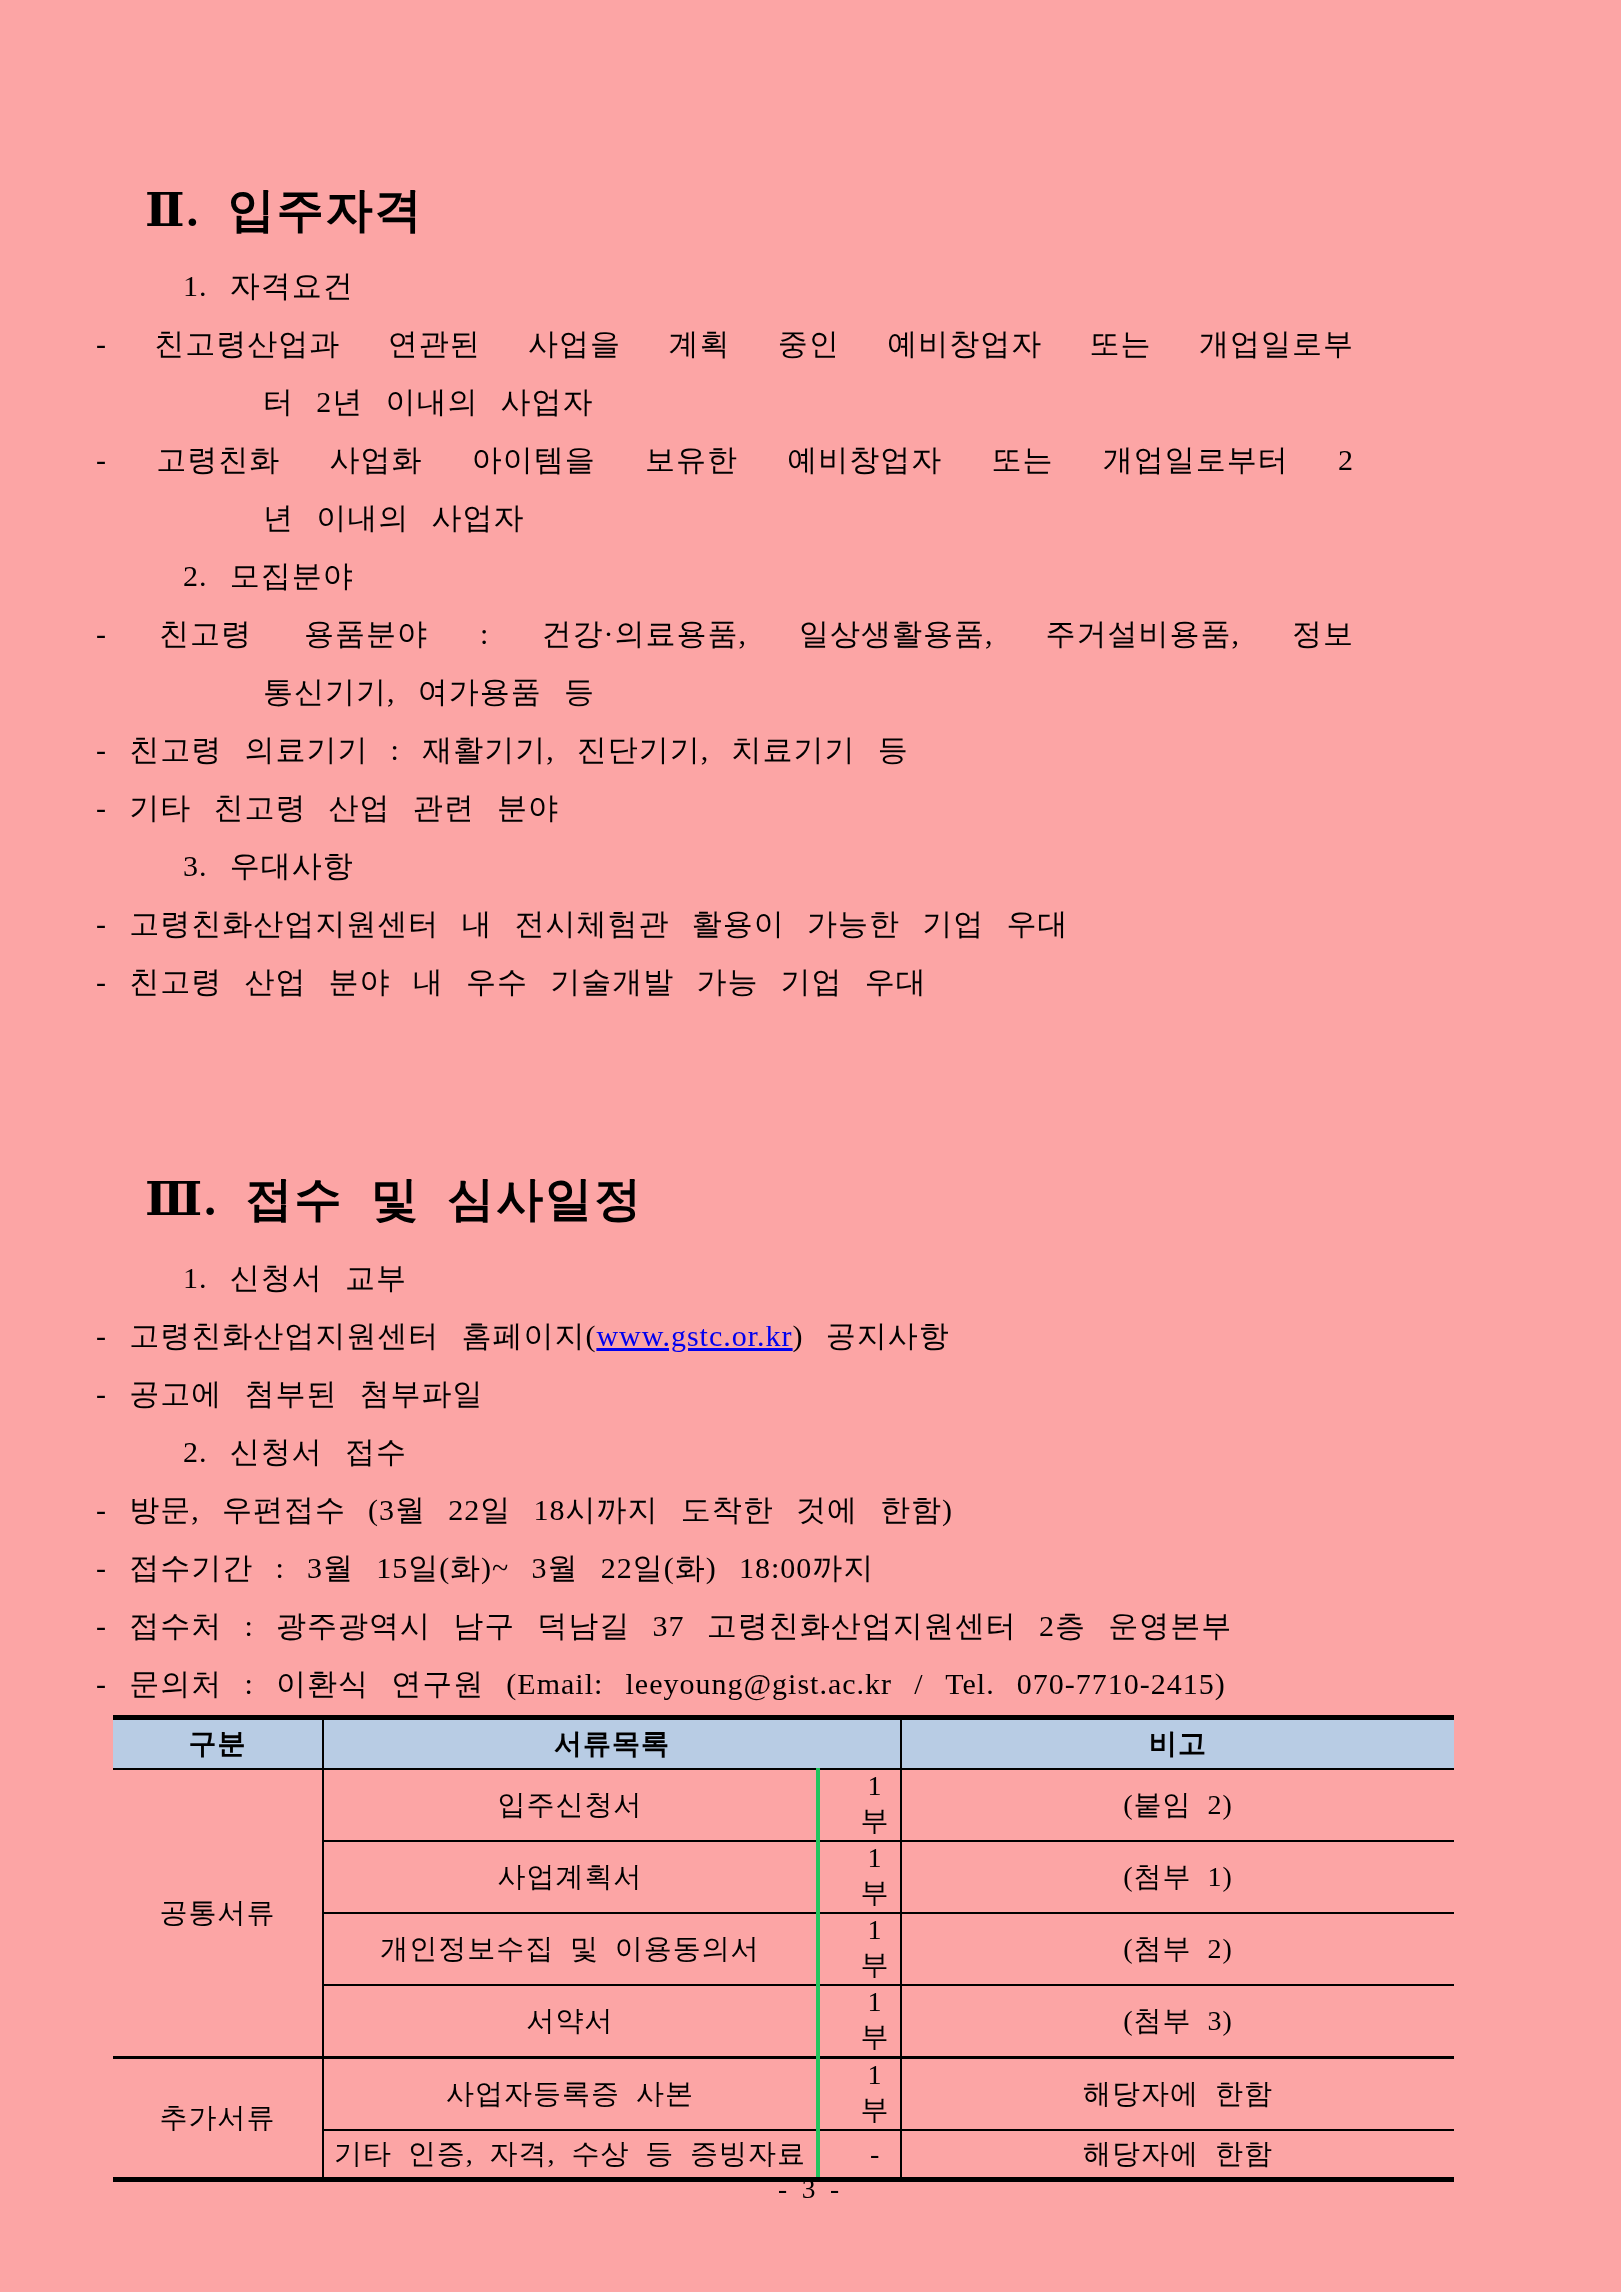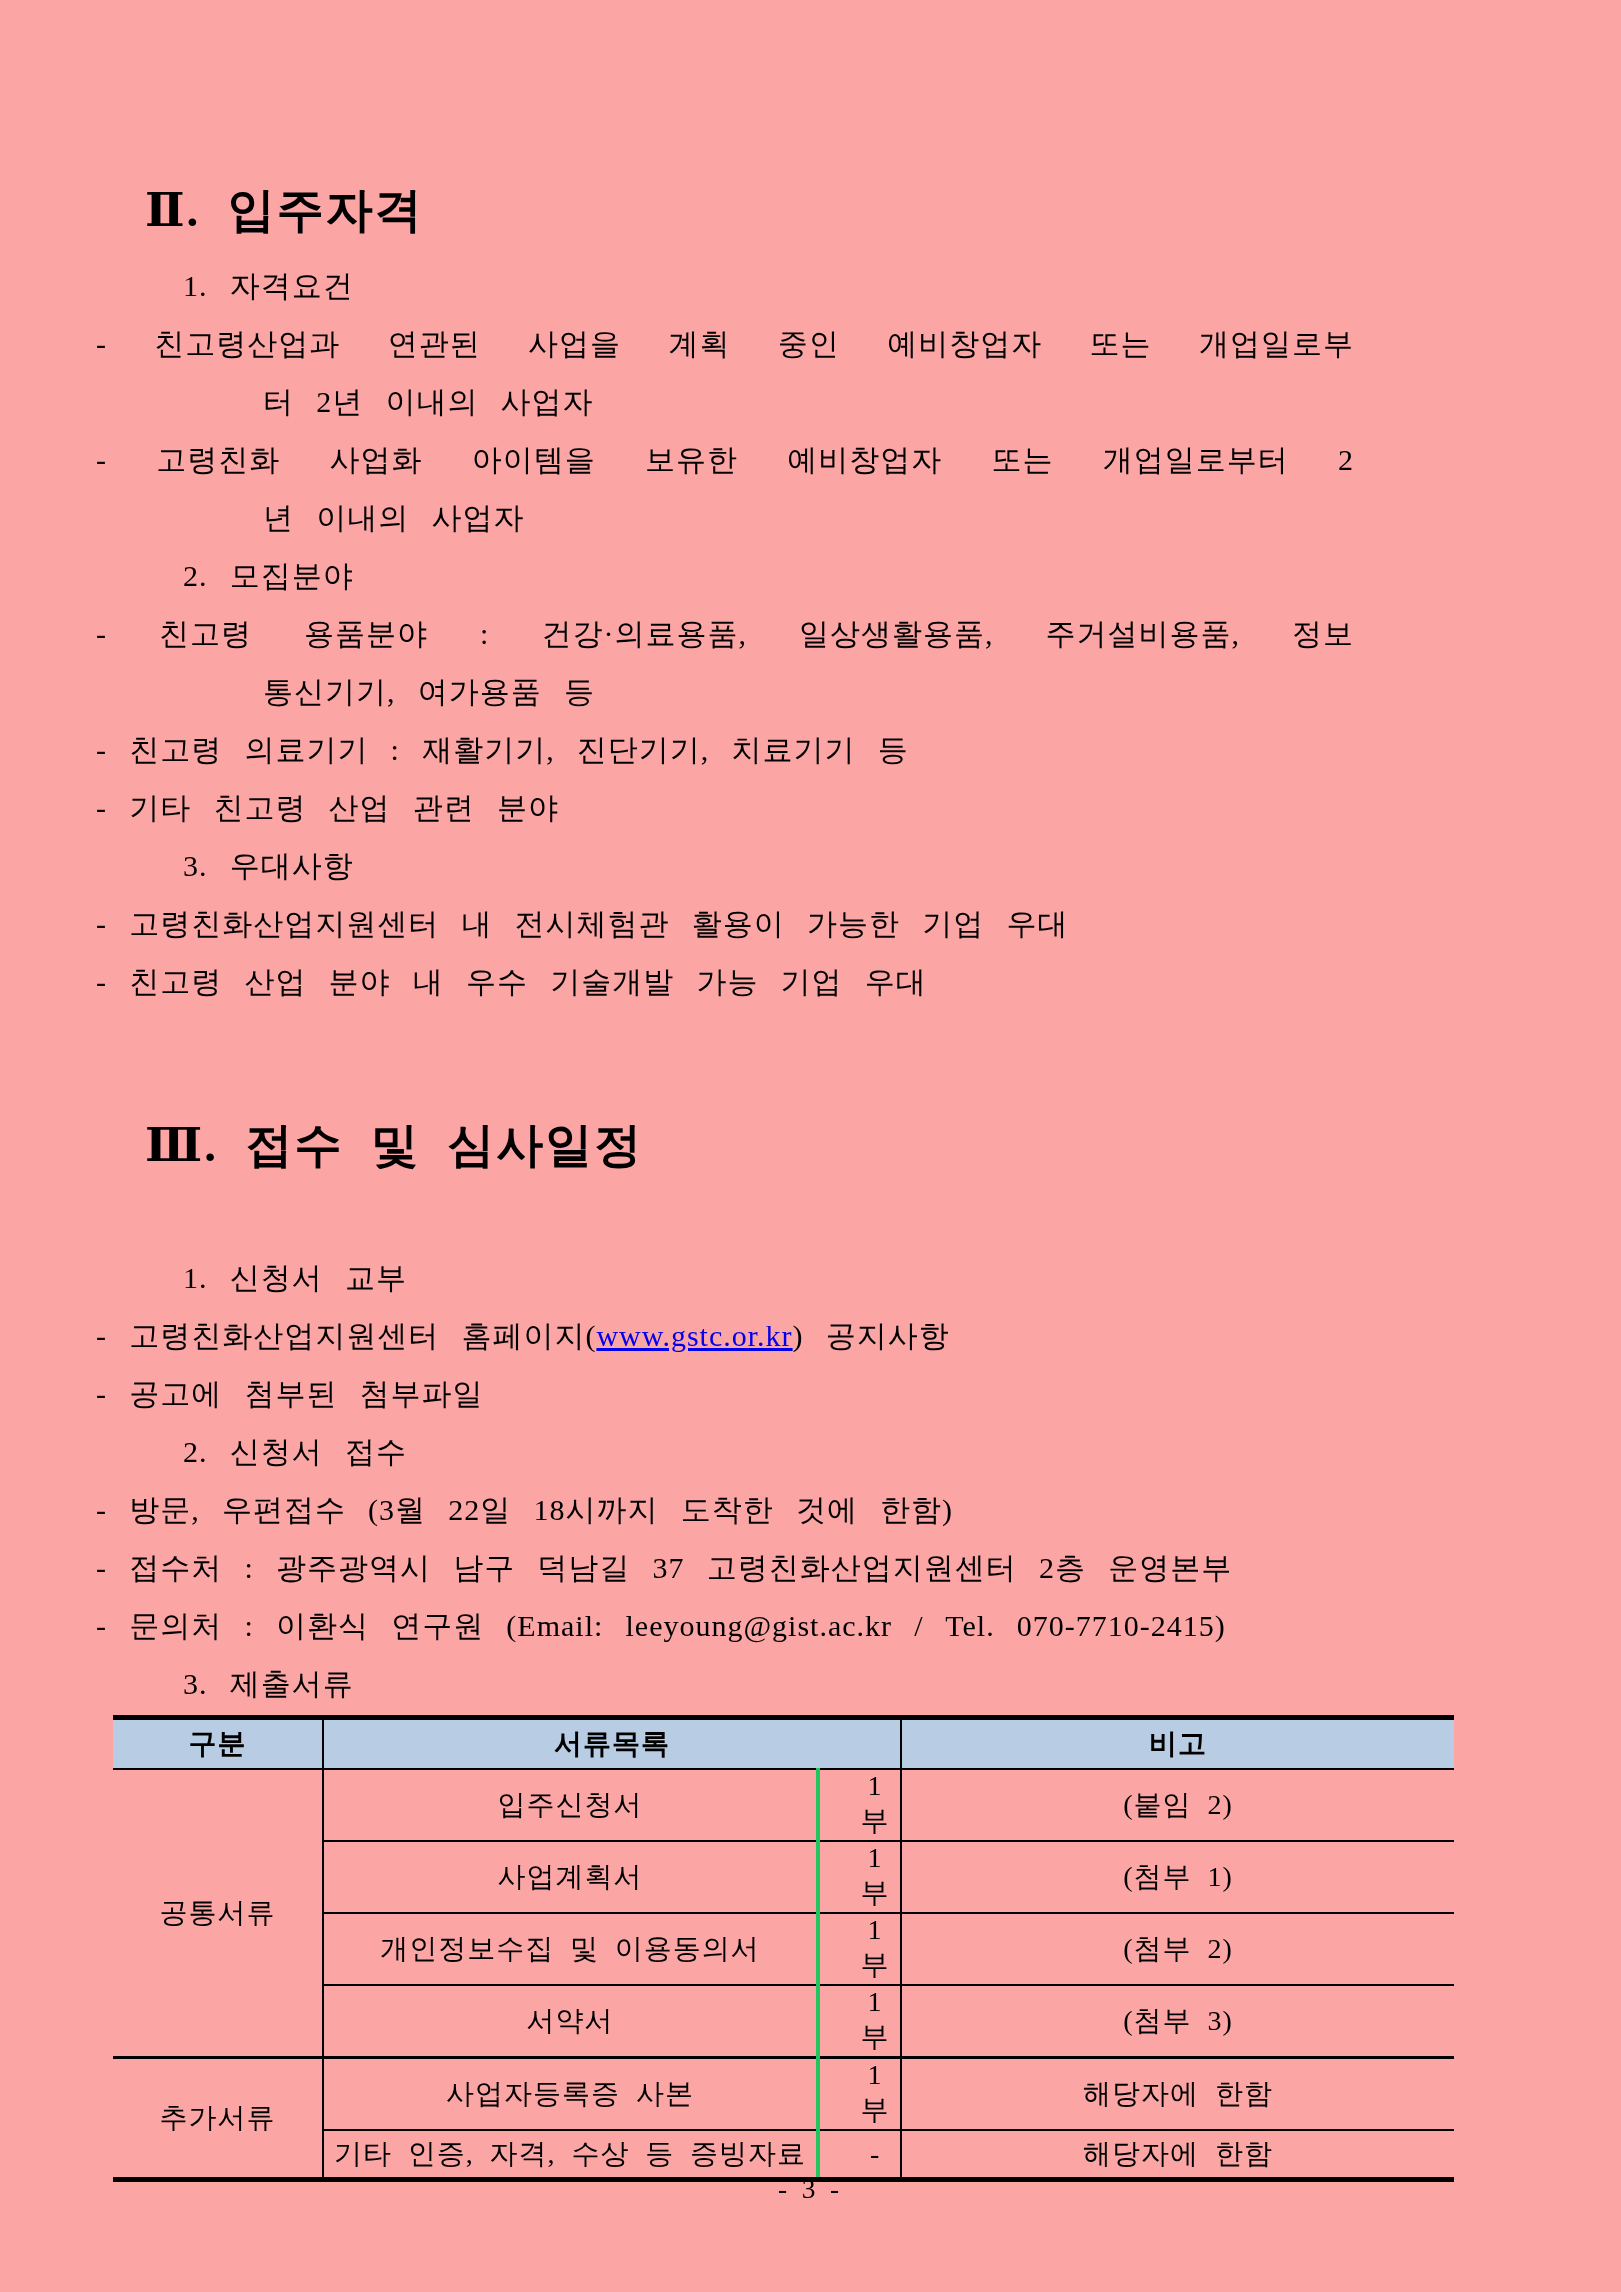--- a/index.html
+++ b/index.html
@@ -90,30 +90,31 @@
     <div class="line ln-num">2. 모집분야</div>
     <div class="line ln-dash just">- 친고령 용품분야 : 건강·의료용품, 일상생활용품, 주거설비용품, 정보</div>
     <div class="line ln-cont">통신기기, 여가용품 등</div>
     <div class="line ln-dash">- 친고령 의료기기 : 재활기기, 진단기기, 치료기기 등</div>
     <div class="line ln-dash">- 기타 친고령 산업 관련 분야</div>
     <div class="line ln-num">3. 우대사항</div>
     <div class="line ln-dash">- 고령친화산업지원센터 내 전시체험관 활용이 가능한 기업 우대</div>
     <div class="line ln-dash">- 친고령 산업 분야 내 우수 기술개발 가능 기업 우대</div>
   </div>
 
-  <div class="sec-heading" style="top:1119px">Ⅲ. 접수 및 심사일정</div>
+  <div class="sec-heading" style="top:1173px">Ⅲ. 접수 및 심사일정</div>
 
   <div class="lines" style="top:1249px">
     <div class="line ln-num">1. 신청서 교부</div>
     <div class="line ln-dash">
       <span>- 고령친화산업지원센터 홈페이지(</span><a class="link">www.gstc.or.kr</a><span>) 공지사항</span>
     </div>
     <div class="line ln-dash">- 공고에 첨부된 첨부파일</div>
     <div class="line ln-num">2. 신청서 접수</div>
     <div class="line ln-dash">- 방문, 우편접수 (3월 22일 18시까지 도착한 것에 한함)</div>
+    <div class="line ln-dash">- 접수기간 : 3월 15일(화)~ 3월 22일(화) 18:00까지</div>
     <div class="line ln-dash">- 접수처 : 광주광역시 남구 덕남길 37 고령친화산업지원센터 2층 운영본부</div>
     <div class="line ln-dash">- 문의처 : 이환식 연구원 (Email: leeyoung@gist.ac.kr / Tel. 070-7710-2415)</div>
     <div class="line ln-num">3. 제출서류</div>
   </div>
 
   <table class="doc-table">
     <colgroup>
       <col style="width:210px">
         <col style="width:495px">
         <col style="width:83px">

